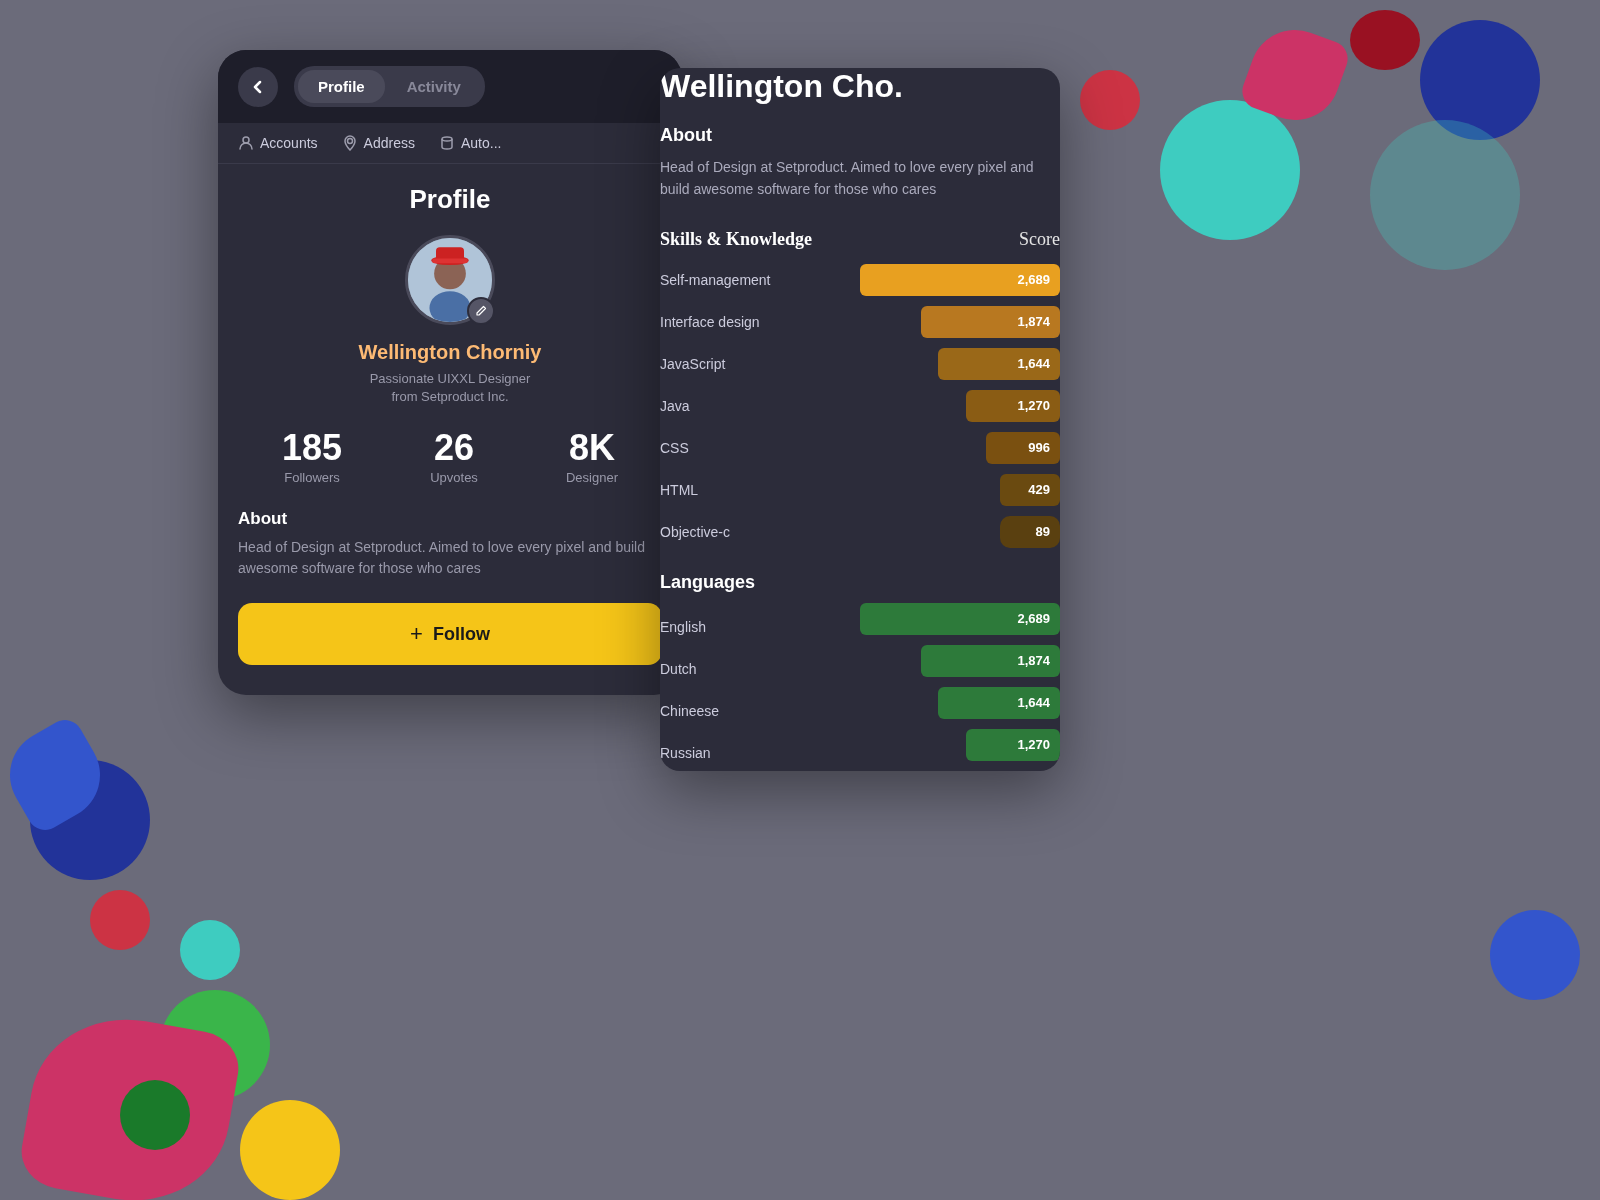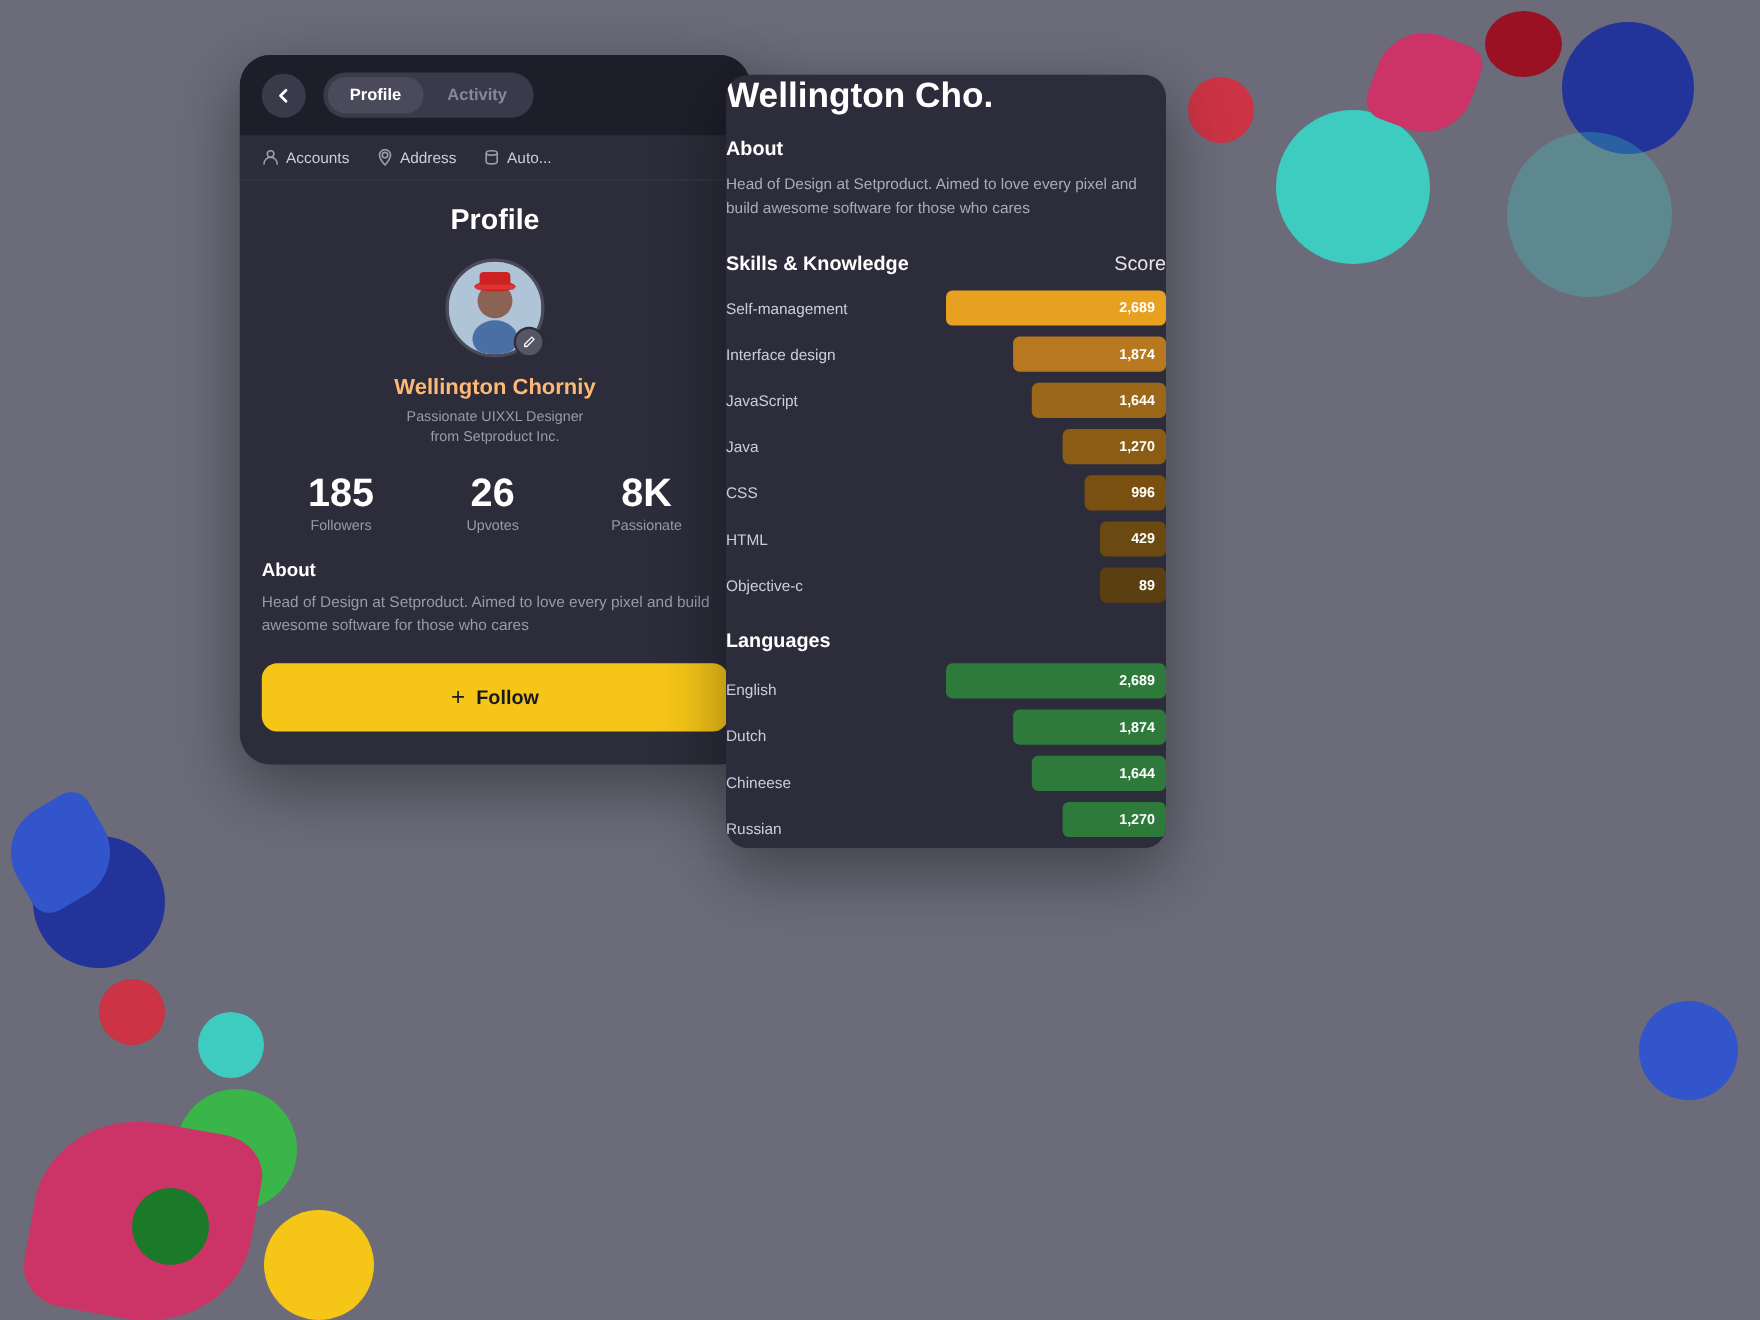--- a/index.html
+++ b/index.html
@@ -251,20 +251,21 @@
       color: #aaaabc;
       line-height: 1.6;
       margin-bottom: 28px;
     }
 
     .skills-header {
       display: flex;
       justify-content: space-between;
       align-items: center;
       margin-bottom: 14px;
+      font-family: Liberation Serif, serif;
     }
 
     .score-label {
       font-size: 18px;
       color: #e5e5e5;
     }
 
     .skill-row {
       display: flex;
       align-items: center;
@@ -430,21 +431,21 @@
       <div class="stat-item">
         <div class="stat-number">185</div>
         <div class="stat-label">Followers</div>
       </div>
       <div class="stat-item">
         <div class="stat-number">26</div>
         <div class="stat-label">Upvotes</div>
       </div>
       <div class="stat-item">
         <div class="stat-number">8K</div>
-        <div class="stat-label">Passionate</div>
+        <div class="stat-label">Designer</div>
       </div>
     </div>
 
     <div class="about-section">
       <div class="section-title">About</div>
       <div class="about-text">Head of Design at Setproduct. Aimed to love every pixel and build awesome software for those who cares</div>
     </div>
 
     <button class="follow-btn">
       <span style="font-size:22px;font-weight:300;">+</span>
@@ -484,21 +485,21 @@
       <div class="skill-row">
       <span class="skill-name">CSS</span>
       <div class="skill-bar" style="background:#7a5010;width:74px;text-align:right;">996</div>
     </div>
       <div class="skill-row">
       <span class="skill-name">HTML</span>
       <div class="skill-bar" style="background:#6a4a10;width:60px;">429</div>
     </div>
       <div class="skill-row">
       <span class="skill-name">Objective-c</span>
-      <div class="skill-bar" style="background:#5a4010;width:60px;">89</div>
+      <div class="skill-bar" style="background:#5a4010;width:60px;border-radius:10px;">89</div>
     </div>
     </div>
 
   <div class="languages-section">
     <div class="detail-section-title">Languages</div>
     <div id="languages-container">
         <div class="lang-row">
       <span class="lang-name">English</span>
       <div class="lang-bar" style="width:200px;">2,689</div>
     </div>

